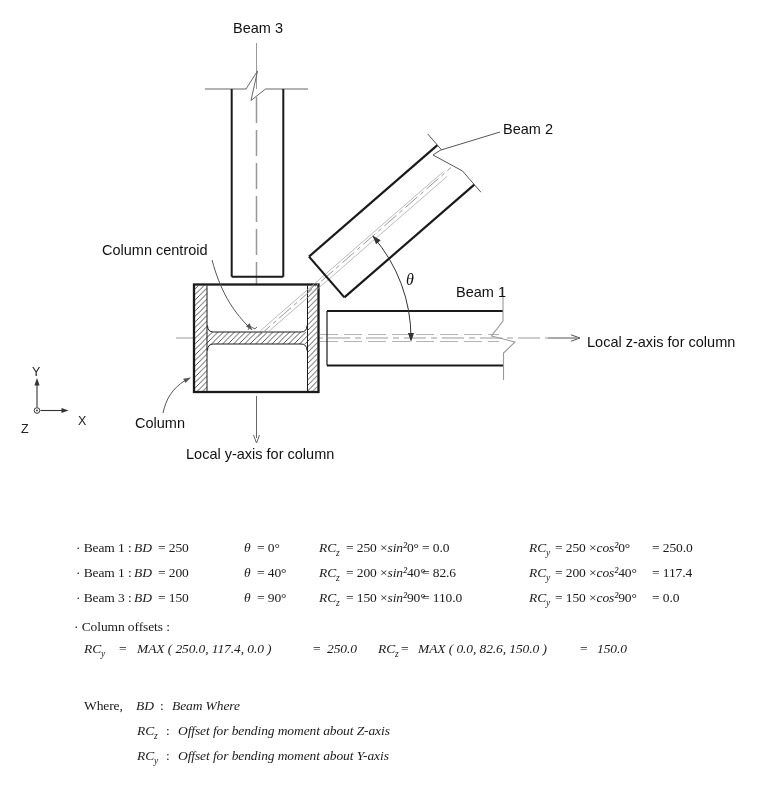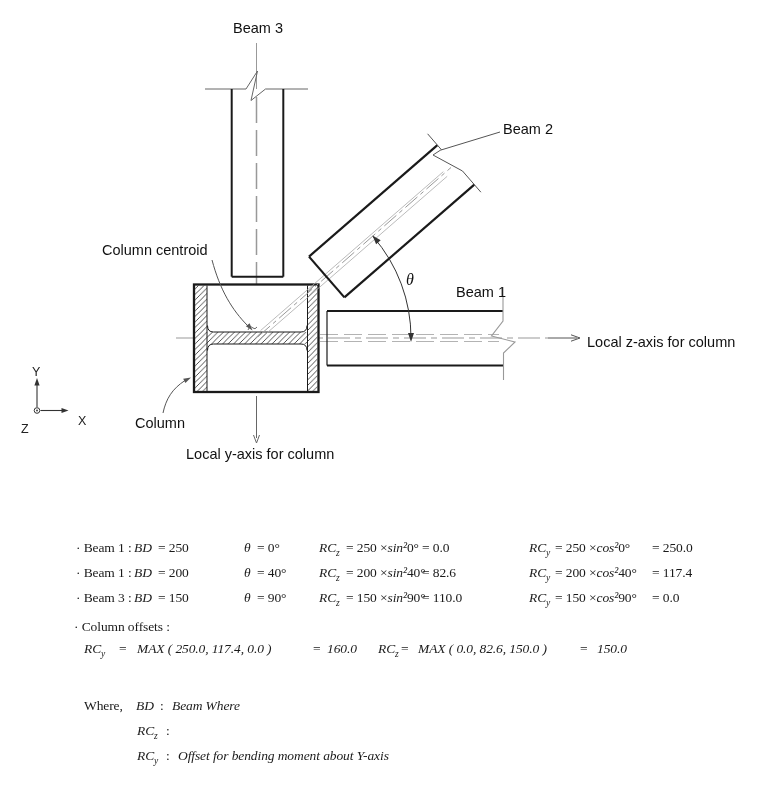--- a/index.html
+++ b/index.html
@@ -176,38 +176,39 @@
 
 <div class="frow" style="top:619px">
   <span class="sg" style="left:58px">· Column offsets :</span>
 </div>
 
 <div class="frow" style="top:641px">
   <span class="sg" style="left:68px"><i>RC</i><sub>y</sub></span>
   <span class="sg" style="left:103px">=</span>
   <span class="sg it" style="left:121px">MAX ( 250.0, 117.4, 0.0 )</span>
   <span class="sg" style="left:297px">=</span>
-  <span class="sg it" style="left:311px">160.0</span>
+  <span class="sg it" style="left:311px">250.0</span>
   <span class="sg" style="left:362px"><i>RC</i><sub>z</sub></span>
   <span class="sg" style="left:385px">=</span>
   <span class="sg it" style="left:402px">MAX ( 0.0, 82.6, 150.0 )</span>
   <span class="sg" style="left:564px">=</span>
   <span class="sg it" style="left:581px">150.0</span>
 </div>
 
 
 <div class="frow" style="top:698px">
   <span class="sg" style="left:68px">Where,</span>
   <span class="sg it" style="left:120px">BD</span>
   <span class="sg" style="left:144px">:</span>
   <span class="sg it" style="left:156px">Beam Where</span>
 </div>
 <div class="frow" style="top:723px">
   <span class="sg" style="left:121px"><i>RC</i><sub>z</sub></span>
   <span class="sg" style="left:150px">:</span>
+  <span class="sg it" style="left:162px">Offset for bending moment about Z-axis</span>
 </div>
 <div class="frow" style="top:748px">
   <span class="sg" style="left:121px"><i>RC</i><sub>y</sub></span>
   <span class="sg" style="left:150px">:</span>
   <span class="sg it" style="left:162px">Offset for bending moment about Y-axis</span>
 </div>
 
 </div>
 
 </body></html>

